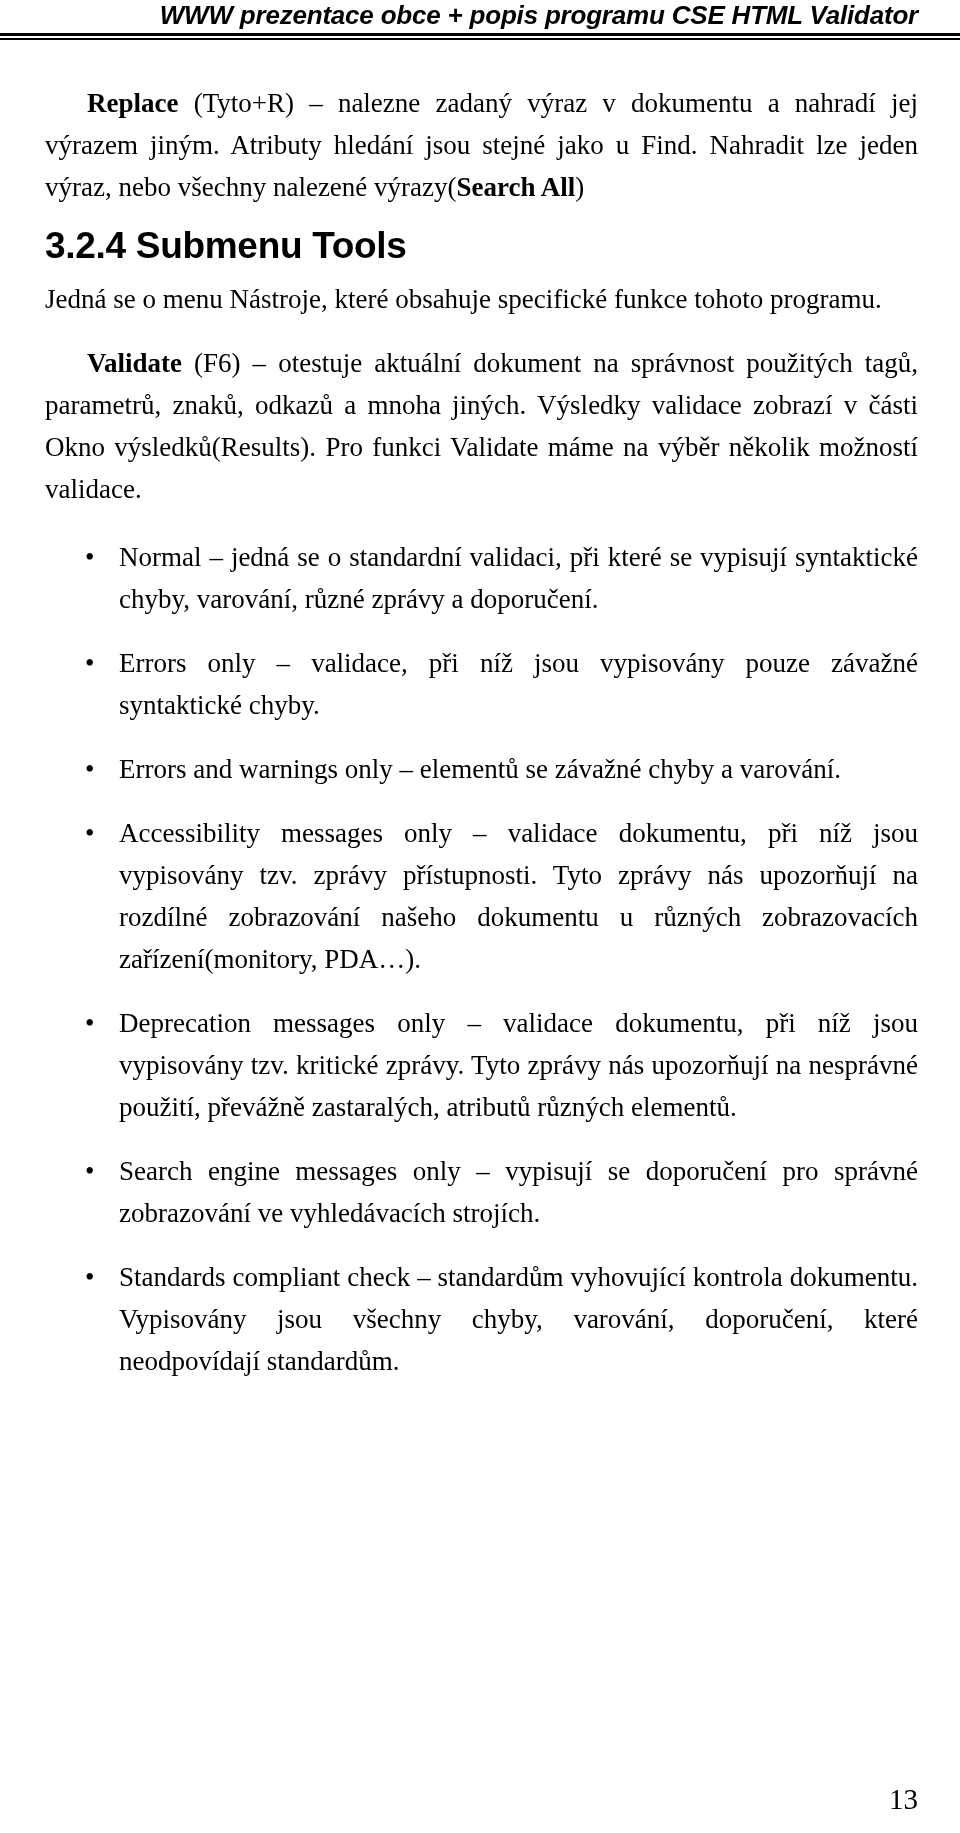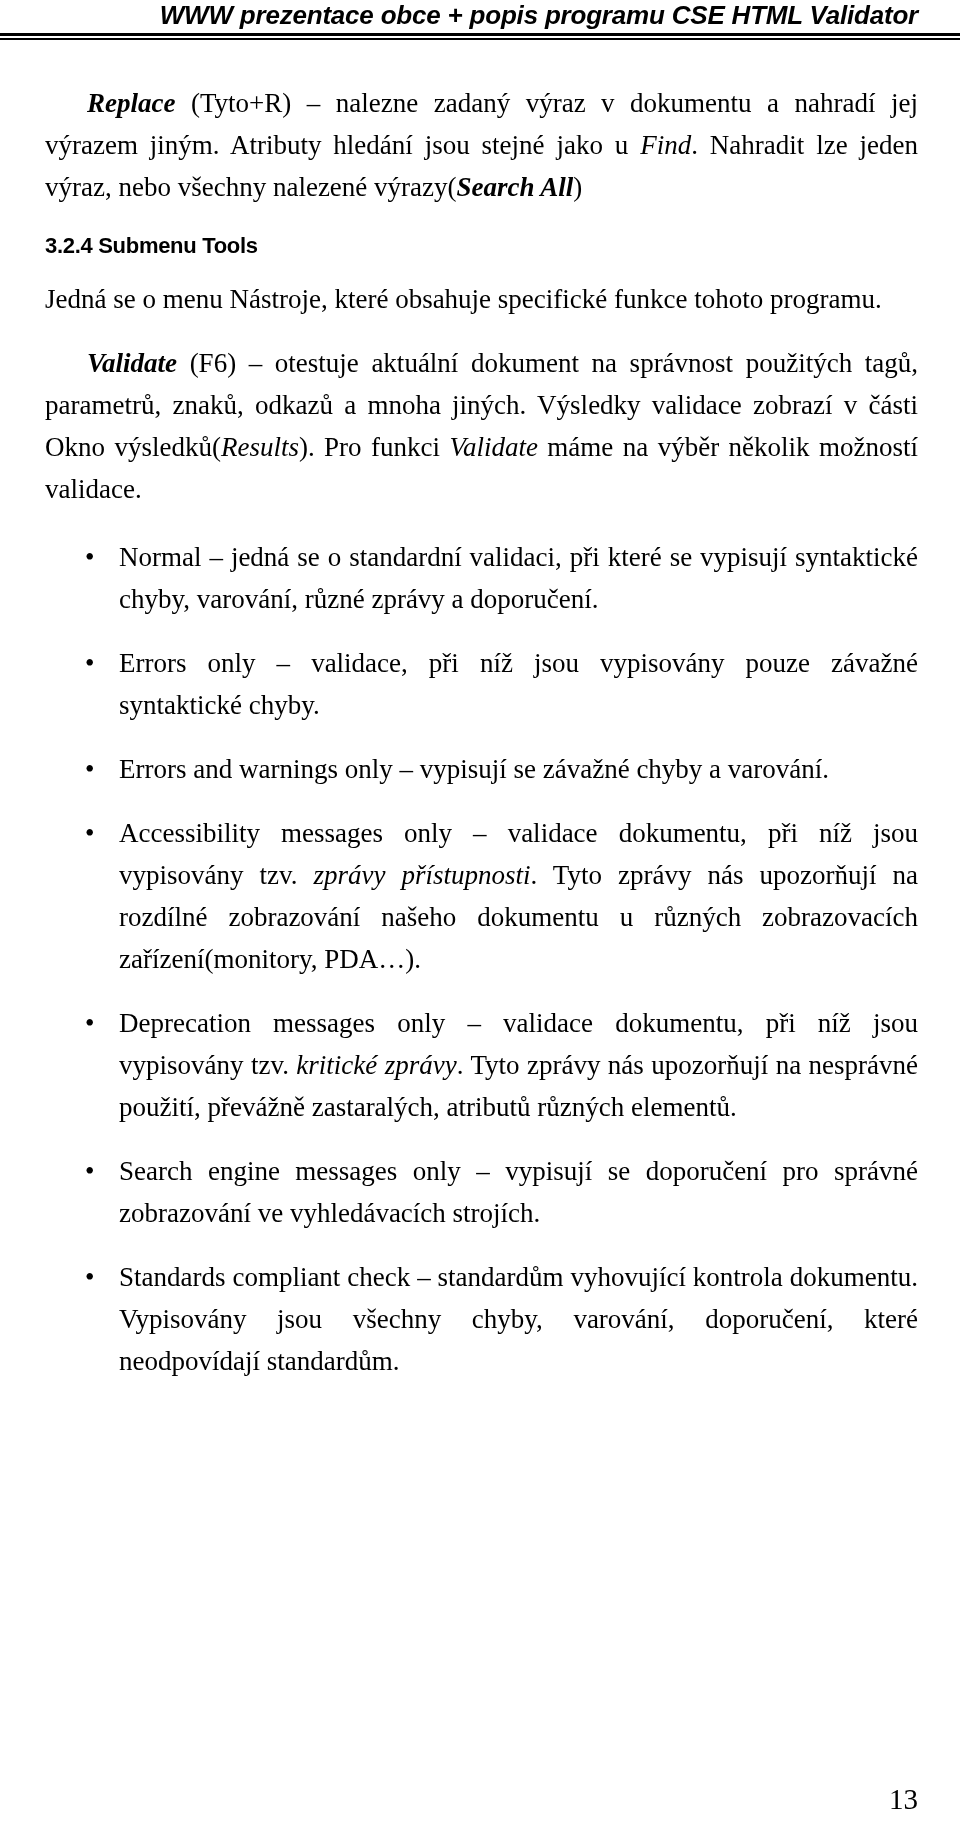--- a/index.html
+++ b/index.html
@@ -77,29 +77,29 @@
     text-align: justify;
     text-justify: inter-word;
     hyphens: none;
   }
   p.para.indent {
     text-indent: 42px;
   }
   p.para.spaced {
     margin-top: 22px;
   }
-  .it { font-style: italic; }
-  .bi { font-style: italic; font-weight: bold; }
+  .it { }
+  .bi { font-weight: bold; }
   .bd { font-weight: normal; }
 
   
   h2.section-heading {
     font-family: "Liberation Sans", "DejaVu Sans", sans-serif;
     font-weight: bold;
-    font-size: 22px;
+    font-size: 37px;
     line-height: 36px;
     margin: 20px 0 14px 0;
     letter-spacing: -0.3px;
   }
 
   
   ul.bullets {
     list-style: none;
     margin: 26px 0 0 0;
     padding: 0;
@@ -166,21 +166,21 @@
         <span class="bd">Normal</span><span> – jedná se o standardní validaci, při které se vypisují syntaktické chyby, varování, různé zprávy a doporučení.</span>
       </li>
 
       <li>
         <span class="bullet-dot">•</span>
         <span class="bd">Errors only</span><span> – validace, při níž jsou vypisovány pouze závažné syntaktické chyby.</span>
       </li>
 
       <li>
         <span class="bullet-dot">•</span>
-        <span class="bd">Errors and warnings only</span><span> – vypisují se závažné chyby a varování.</span>
+        <span class="bd">Errors and warnings only</span><span> – elementů se závažné chyby a varování.</span>
       </li>
 
       <li>
         <span class="bullet-dot">•</span>
         <span class="bd">Accessibility messages only</span><span> – validace dokumentu, při níž jsou vypisovány tzv. </span><span class="it">zprávy přístupnosti</span><span>. Tyto zprávy nás upozorňují na rozdílné zobrazování našeho dokumentu u různých zobrazovacích zařízení(monitory, PDA…).</span>
       </li>
 
       <li>
         <span class="bullet-dot">•</span>
         <span class="bd">Deprecation messages only</span><span> – validace dokumentu, při níž jsou vypisovány tzv. </span><span class="it">kritické zprávy</span><span>. Tyto zprávy nás upozorňují na nesprávné použití, převážně zastaralých, atributů různých elementů.</span>

